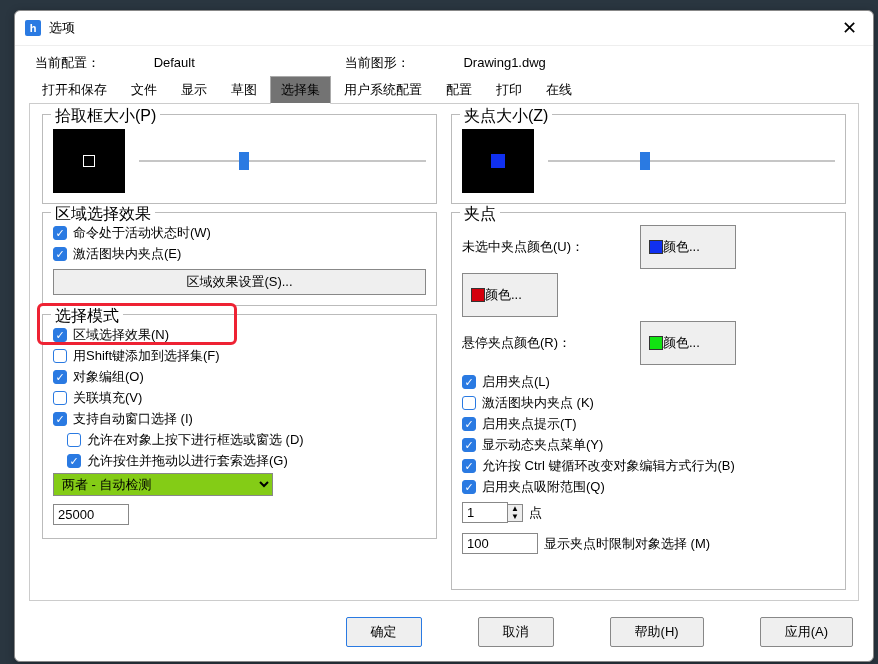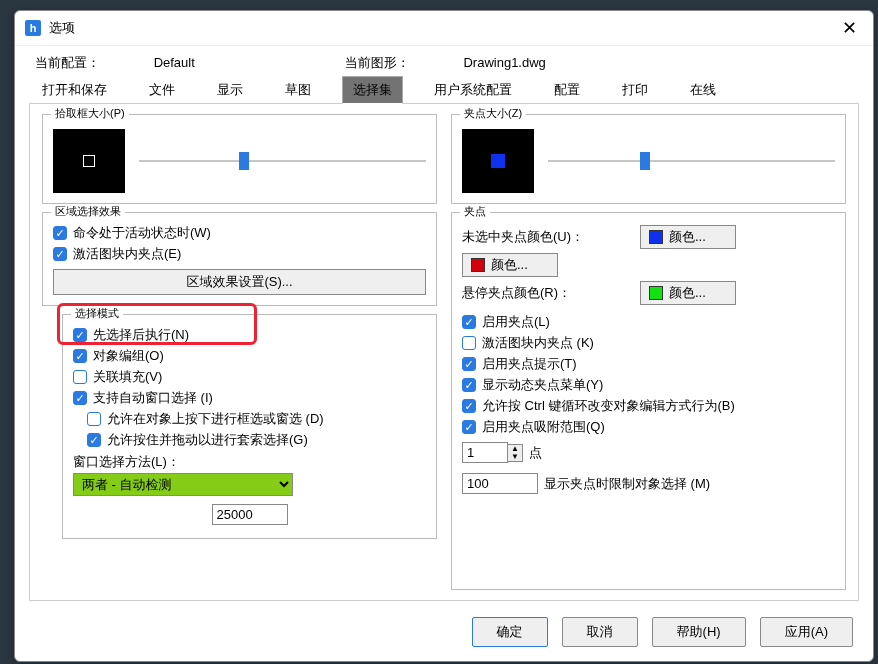--- a/index.html
+++ b/index.html
@@ -4,45 +4,45 @@
 <style>
 * { box-sizing: border-box; margin: 0; padding: 0; font-family: "Microsoft YaHei", "SimSun", sans-serif; font-size: 13px; }
 body { background: #2a3640; width: 878px; height: 664px; overflow: hidden; position: relative; }
 .dialog { position: absolute; left: 14px; top: 10px; width: 860px; height: 652px; background: #fff; border: 1px solid #888; border-radius: 6px; box-shadow: 0 2px 8px rgba(0,0,0,.3); display: flex; flex-direction: column; }
 .titlebar { display: flex; align-items: center; padding: 6px 10px; border-bottom: 1px solid #eee; }
 .titlebar .icon { width: 16px; height: 16px; background: #2a7ae2; color: #fff; font-weight: bold; font-size: 11px; display: flex; align-items: center; justify-content: center; border-radius: 2px; margin-right: 8px; }
 .titlebar .title { flex: 1; }
 .titlebar .close { font-size: 18px; cursor: pointer; padding: 0 6px; }
 .inforow { display: flex; padding: 8px 16px 4px 20px; gap: 30px; }
 .inforow .lbl { } .inforow .val { margin-left: 20px; }
-.tabbar { display: flex; padding: 0 16px; gap: 20px; }
+.tabbar { display: flex; padding: 0 16px; gap: 2px; }
 .tab { padding: 4px 10px; border: 1px solid transparent; cursor: pointer; }
 .tab.active { border: 1px solid #aaa; border-bottom: 1px solid #fff; position: relative; z-index: 2; background:#737373;}
 .content { flex: 1; border: 1px solid #ccc; margin: -1px 14px 8px 14px; padding: 10px 12px; display: flex; gap: 14px; }
 .col { flex: 1; display: flex; flex-direction: column; gap: 8px; }
 .group { border: 1px solid #bbb; padding: 8px 10px 10px 10px; position: relative; }
-.group-title { position: absolute; top: -9px; left: 8px; background: #fff; padding: 0 4px; font-size: 11px; }
+.group-title { position: absolute; top: -9px; left: 8px; background: #fff; padding: 0 4px; font-size: 16px; }
 .preview-row { display: flex; gap: 14px; align-items: center; margin-top: 6px;}
 .preview-box { width: 72px; height: 64px; background: #000; display: flex; align-items: center; justify-content: center; }
 .preview-inner { width: 12px; height: 12px; border: 1px solid #fff; }
 .preview-grip { width: 14px; height: 14px; background: #1030f0; }
 .slider { flex:1; height: 22px; display: flex; align-items: center; }
 .track { flex:1; height:2px; background:#c6c6c6; position:relative;}
 .thumb { position:absolute; top:-8px; width:10px; height:18px; background:#2a7ae2; }
 .cb-row { display:flex; align-items:center; gap:6px; margin:3px 0; }
 .cb { width:14px; height:14px; border:1px solid #2a7ae2; border-radius:3px; display:flex; align-items:center; justify-content:center; font-size:11px; color:#fff; cursor:pointer;}
 .cb.checked { background:#2a7ae2; }
 .indent1 { margin-left: 14px; }
-.btn { border:1px solid #888; background:#efefef; padding:3px 14px; cursor:pointer; display:inline-block; text-align:center;}
+.btn { border:1px solid #888; background:#efefef; padding:3px 14px; cursor:pointer; display:inline-block; text-align:center;margin-left:42px;}
 .btn-wide { display:block; margin: 6px auto 0 auto; padding:3px 28px;}
 .sel { width: 220px; padding:2px 4px; border:1px solid #888; background:#84cc16;}
 .numbox { width:76px; border:1px solid #888; padding:2px 4px; background:#fff;}
 .color-row { display:flex; align-items:center; margin:4px 0; gap:8px;}
 .color-row .label { width:170px; }
-.color-btn { border:1px solid #888; background:#efefef; padding:2px 8px; cursor:pointer; display:flex; align-items:center; gap:6px; width: 96px;}
+.color-btn { border:1px solid #888; background:#efefef; padding:12px 8px; cursor:pointer; display:flex; align-items:center; width: 96px;}
 .swatch { width:14px; height:14px; border:1px solid #333;}
 .highlight { position:absolute; border:3px solid #e23; border-radius:6px; pointer-events:none;}
 .spin { display:inline-flex; align-items:center;}
 .spin input{ width:46px; border:1px solid #888; padding:2px 4px;}
 .spin .arrows{ display:flex; flex-direction:column; border:1px solid #888; border-left:none;}
 .spin .arrow{ font-size:8px; line-height:8px; padding:0 3px; cursor:pointer; background:#eee;}
 .footer { display:flex; justify-content:flex-end; gap:14px; padding: 8px 20px 14px 0;}
 .footer .btn { padding:5px 24px; border-radius:2px;}
 .footer .btn.primary{ border:1.5px solid #2a7ae2;}
 .section-label { margin: 4px 0 2px 0; }
@@ -99,26 +99,30 @@
             <span class="cb checked">✓</span>
             <span>命令处于活动状态时(W)</span>
           </div>
         <div class="cb-row">
             <span class="cb checked">✓</span>
             <span>激活图块内夹点(E)</span>
           </div>
         <div class="btn btn-wide">区域效果设置(S)...</div>
       </div>
 
-      <div class="group" style="position:relative;margin-left:20px;">
+      <div class="group" style="position:relative;">
         <div class="group-title">选择模式</div>
         <div class="highlight" style="left:-6px; top:-12px; width:200px; height:42px;"></div>
         <div class="cb-row">
             <span class="cb checked">✓</span>
-            <span>先选择后执行(N)</span>
+            <span>区域选择效果(N)</span>
+          </div>
+        <div class="cb-row">
+            <span class="cb"></span>
+            <span>用Shift键添加到选择集(F)</span>
           </div>
         <div class="cb-row">
             <span class="cb checked">✓</span>
             <span>对象编组(O)</span>
           </div>
         <div class="cb-row">
             <span class="cb"></span>
             <span>关联填充(V)</span>
           </div>
         <div class="cb-row">
@@ -127,24 +131,23 @@
           </div>
         <div class="cb-row indent1">
             <span class="cb"></span>
             <span>允许在对象上按下进行框选或窗选 (D)</span>
           </div>
         <div class="cb-row indent1">
             <span class="cb checked">✓</span>
             <span>允许按住并拖动以进行套索选择(G)</span>
           </div>
 
-        <div class="section-label">窗口选择方法(L)：</div>
         <select class="sel"><option>两者 - 自动检测</option></select>
 
-        <div class="cb-row" style="margin-top:8px;flex-direction:column;">
+        <div class="cb-row" style="margin-top:8px;">
           <input class="numbox" value="25000" style="">
         </div>
       </div>
     </div>
 
     <div class="col">
       <div class="group">
         <div class="group-title">夹点大小(Z)</div>
         <div class="preview-row">
           <div class="preview-box">

